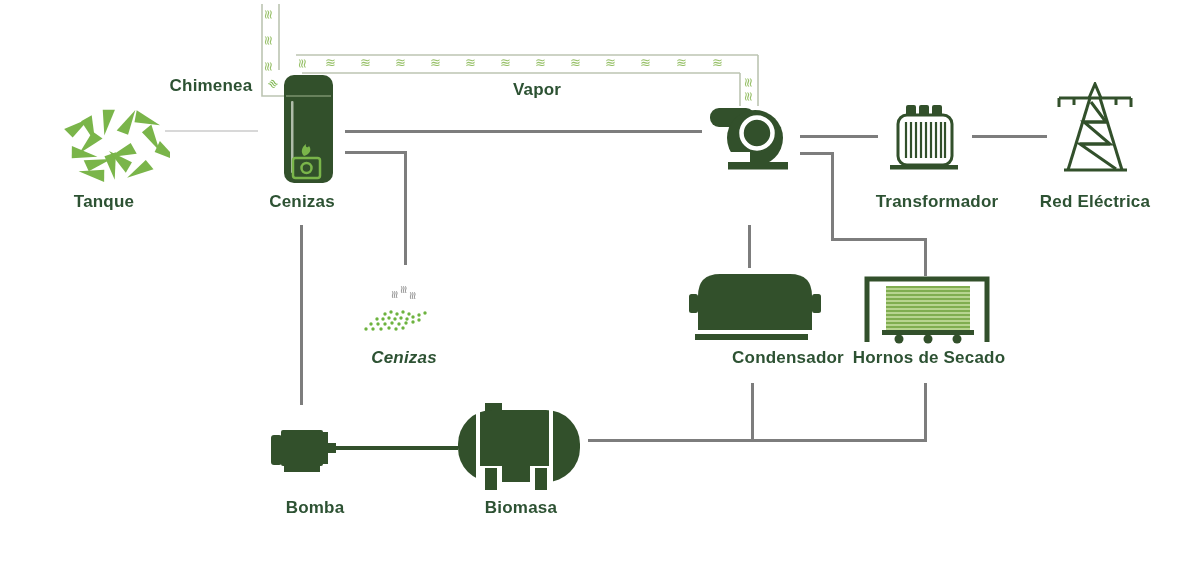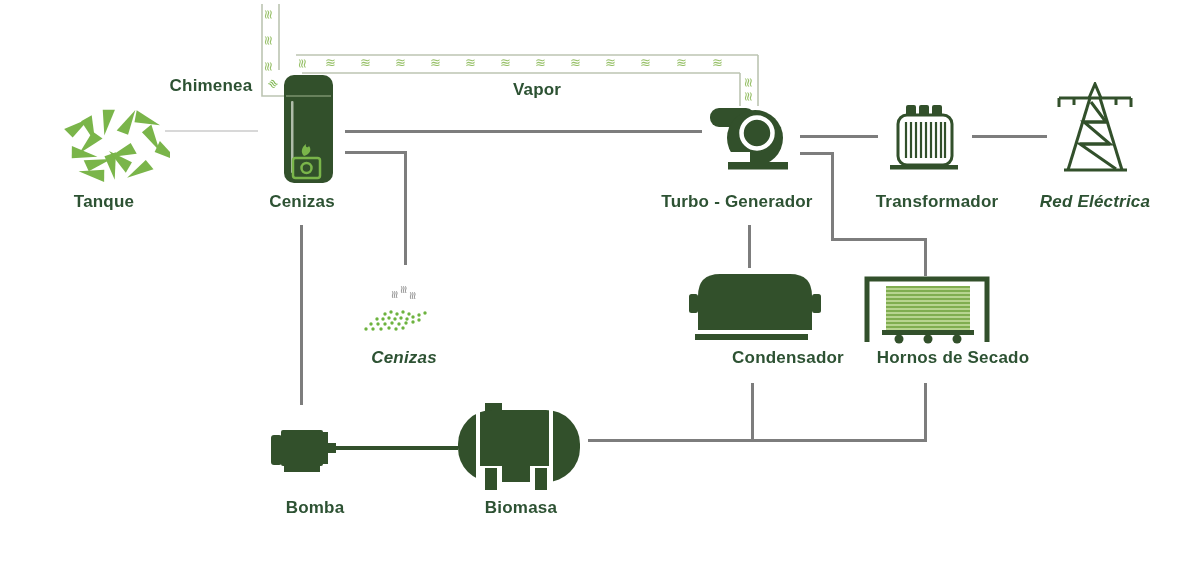--- a/index.html
+++ b/index.html
@@ -224,22 +224,21 @@
     <rect x="28" y="68" width="22" height="27" fill="#ffffff"></rect>
     <rect x="78" y="68" width="22" height="27" fill="#ffffff"></rect>
     <rect x="33" y="70" width="12" height="22" fill="#32502b"></rect>
     <rect x="83" y="70" width="12" height="22" fill="#32502b"></rect>
   </svg>
 
   <div class="lbl" style="left:211px;top:76px;text-align:center;">Chimenea</div>
   <div class="lbl" style="left:537px;top:80px;">Vapor</div>
   <div class="lbl" style="left:104px;top:192px;">Tanque</div>
   <div class="lbl" style="left:302px;top:192px;">Cenizas</div>
-  <div class="lbl" style="left:737px;top:192px;">Turbo -  Generador</div>
   <div class="lbl" style="left:937px;top:192px;">Transformador</div>
-  <div class="lbl" style="left:1095px;top:192px;font-style:italic;">Red Eléctrica</div>
+  <div class="lbl" style="left:1095px;top:192px;">Red Eléctrica</div>
   <div class="lbl" style="left:404px;top:348px;font-style:italic;">Cenizas</div>
   <div class="lbl" style="left:788px;top:348px;">Condensador</div>
-  <div class="lbl" style="left:953px;top:348px;">Hornos de Secado</div>
+  <div class="lbl" style="left:929px;top:348px;">Hornos de Secado</div>
   <div class="lbl" style="left:299px;top:498px;margin-left:16px;">Bomba</div>
   <div class="lbl" style="left:521px;top:498px;">Biomasa</div>
 
 </div>
 
 </body></html>

